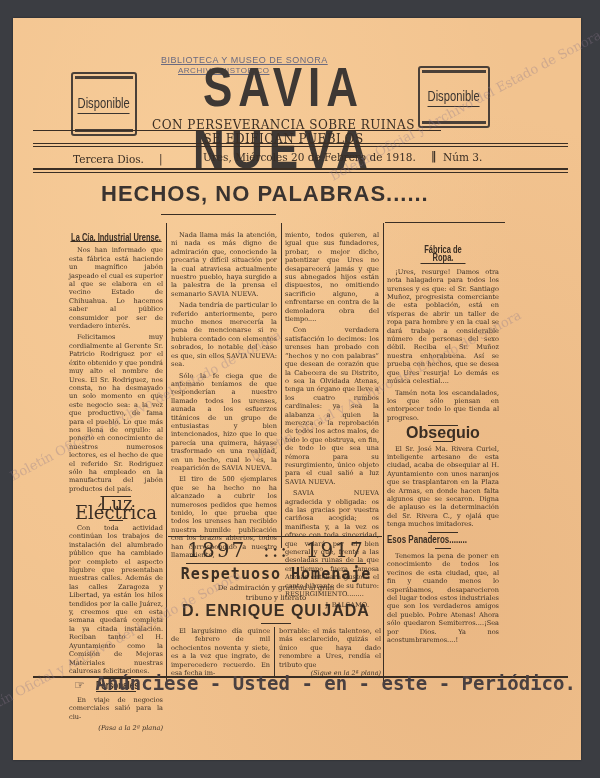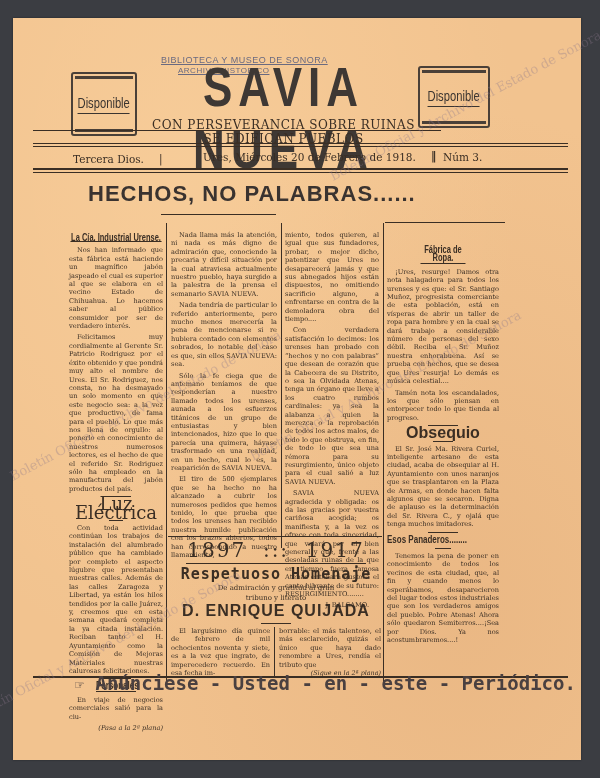--- a/index.html
+++ b/index.html
@@ -92,21 +92,21 @@
   <div class="rule" style="left:20px; top:128px; width:535px;"></div>
 
   <div class="abs dateline" style="left:60px; top:135px;">Tercera Dios.</div>
   <div class="abs dateline" style="left:146px; top:134px;">|</div>
   <div class="abs dateline" style="left:190px; top:133px;">Ures, Miércoles 20 de Febrero de 1918.</div>
   <div class="abs dateline" style="left:430px; top:133px;">Núm 3.</div>
   <div class="abs dateline" style="left:418px; top:132px; font-weight:bold;">‖</div>
   <div class="rule thick" style="left:20px; top:150px; width:535px;"></div>
   <div class="rule" style="left:20px; top:154px; width:535px;"></div>
 
-  <div class="abs headline" style="left:75px; top:163px;">HECHOS, NO PALABRAS......</div>
+  <div class="abs headline" style="left:88px; top:163px;">HECHOS, NO PALABRAS......</div>
   <div class="rule" style="left:148px; top:196px; width:115px;"></div>
 
   <div class="vline" style="left:153px; top:205px; height:460px;"></div>
   <div class="vline" style="left:268px; top:205px; height:325px;"></div>
   <div class="vline" style="left:370px; top:205px; height:460px;"></div>
   <div class="rule" style="left:372px; top:204px; width:120px;"></div>
 
   <div class="col" style="left:56px; top:213px; width:94px;">
     <div class="sec-title-narrow" style="font-size:11px; transform:scaleX(0.68); margin-left:-20px; margin-right:-20px;">La Cía. Industrial Urense.</div>
     <p>Nos han informado que esta fábrica está haciendo un magnífico jabón jaspeado el cual es superior al que se elabora en el vecino Estado de Chihuahua. Lo hacemos saber al público consumidor por ser de verdadero interés.</p>

